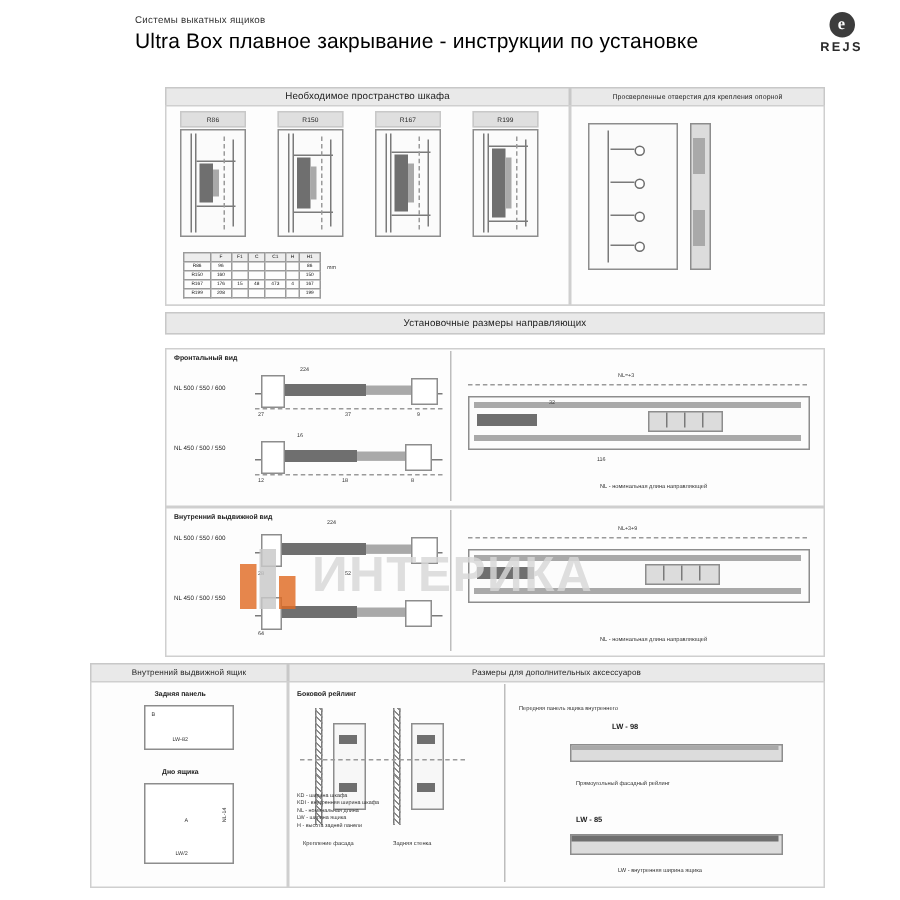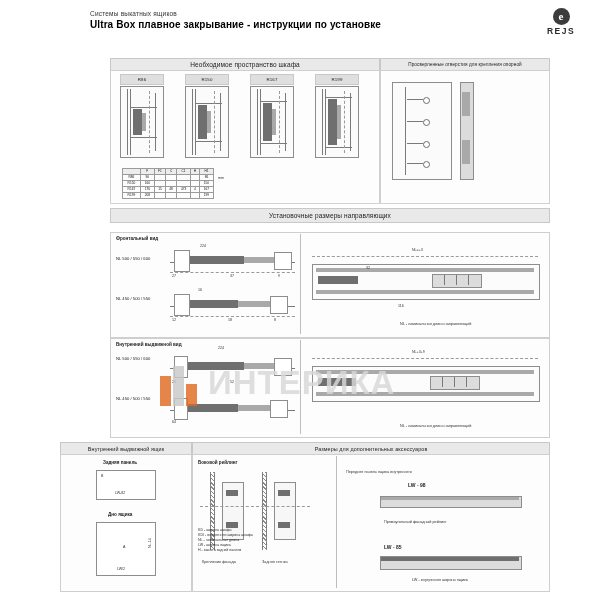--- a/index.html
+++ b/index.html
@@ -30,22 +30,22 @@
     width: 500px;
     height: 34px;
   }
   .header .sup {
     font-size: 6.5px;
     color: #333;
     letter-spacing: .2px;
     margin: 0 0 2px 0;
   }
   .header .title {
-    font-size: 10px;
-    font-weight: bold;
+    font-size: 14px;
+    font-weight: normal;
     color: #000;
     letter-spacing: .1px;
   }
   .logo {
     position: absolute;
     right: 12px; top: 8px;
     width: 54px;
     text-align: center;
   }
   .logo .mark {

